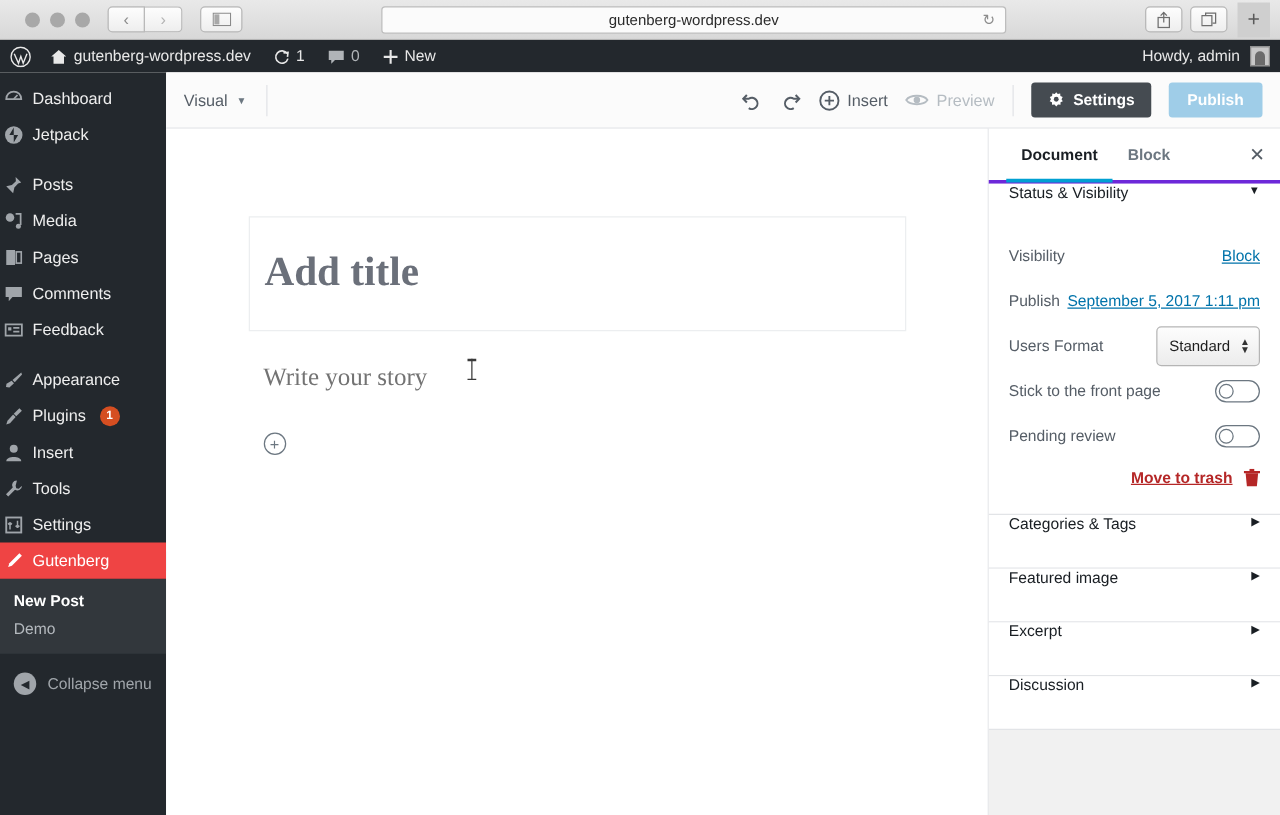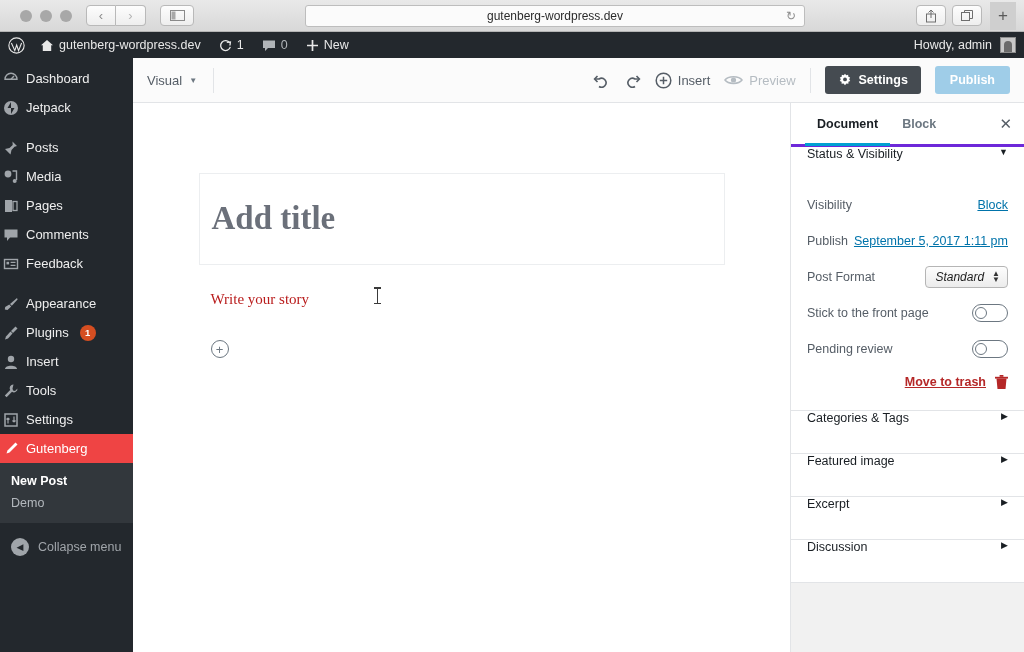--- a/index.html
+++ b/index.html
@@ -128,21 +128,21 @@
   .editor-body { display: flex; height: 549px; }
   .canvas { flex: 1; background: #fff; position: relative; padding-top: 54px; }
   .post-wrap { width: 526px; margin: 16px auto; }
   .title-box {
     border: 1px solid #eceef0; padding: 26px 12px 27px 12px; background: #fff;
   }
   .post-title {
     font-family: "Liberation Serif", serif; font-size: 33px; font-weight: bold; color: #6b707a;
   }
   .post-content {
-    font-family: "Liberation Serif", serif; font-size: 15px; color: #b91c1c;
+    font-family: "Liberation Serif", serif; font-size: 20px; color: #737373;
     padding: 26px 12px 0 12px; position: relative;
   }
   .ibeam {
     position: absolute; left: 178px; top: 22px; width: 1.5px; height: 17px; background: #3a3a3a;
   }
   .ibeam::before, .ibeam::after {
     content: ""; position: absolute; left: -3px; width: 7.5px; height: 1.5px; background: #3a3a3a;
   }
   .ibeam::before { top: 0; }
   .ibeam::after { bottom: 0; }
@@ -177,22 +177,22 @@
   .panel-arrow { margin-left: auto; font-size: 9px; color: #191e23; }
   .panel-body { padding: 0 16px 16px 16px; }
   .row {
     display: flex; align-items: center; min-height: 32px; margin-bottom: 4px;
     font-size: 12.5px; color: #555d66;
   }
   .row .val { margin-left: auto; }
   .link-blue { color: #0073aa; text-decoration: underline; font-size: 12.5px; }
   .pf-select {
     background: linear-gradient(#fdfdfd,#ececec); border: 1px solid #b5b5b5; border-radius: 4px;
-    height: 22px; display: flex; align-items: center; gap: 8px;
-    padding: 0 7px 0 9px; font-size: 12px; color: #1d1d1d; font-style: italic;
+    height: 32px; display: flex; align-items: center; gap: 8px;
+    padding: 0 7px 0 9px; font-size: 12px; color: #1d1d1d;
   }
   .stepper { display: flex; flex-direction: column; line-height: 6px; font-size: 8px; color: #333; }
   .toggle {
     width: 36px; height: 18px; border-radius: 9px; border: 1.6px solid #6c7781;
     background: #fff; display: flex; align-items: center; padding-left: 2px;
   }
   .toggle-knob {
     width: 12px; height: 12px; border-radius: 50%; border: 1.6px solid #6c7781; background: #fff;
   }
   .trash-row { display: flex; align-items: flex-start; justify-content: flex-end; gap: 9px; margin-top: 10px; }
@@ -497,21 +497,21 @@
         <div class="panel-body">
           <div class="row">
             <span>Visibility</span>
             <span class="val link-blue">Block</span>
           </div>
           <div class="row">
             <span>Publish</span>
             <span class="val link-blue">September 5, 2017 1:11 pm</span>
           </div>
           <div class="row">
-            <span>Post Format</span>
+            <span>Users Format</span>
             <span class="val pf-select">
               <span>Standard</span>
               <span class="stepper">
                   <span>▲</span>
                   <span>▼</span>
                 </span>
             </span>
           </div>
           <div class="row">
             <span>Stick to the front page</span>

